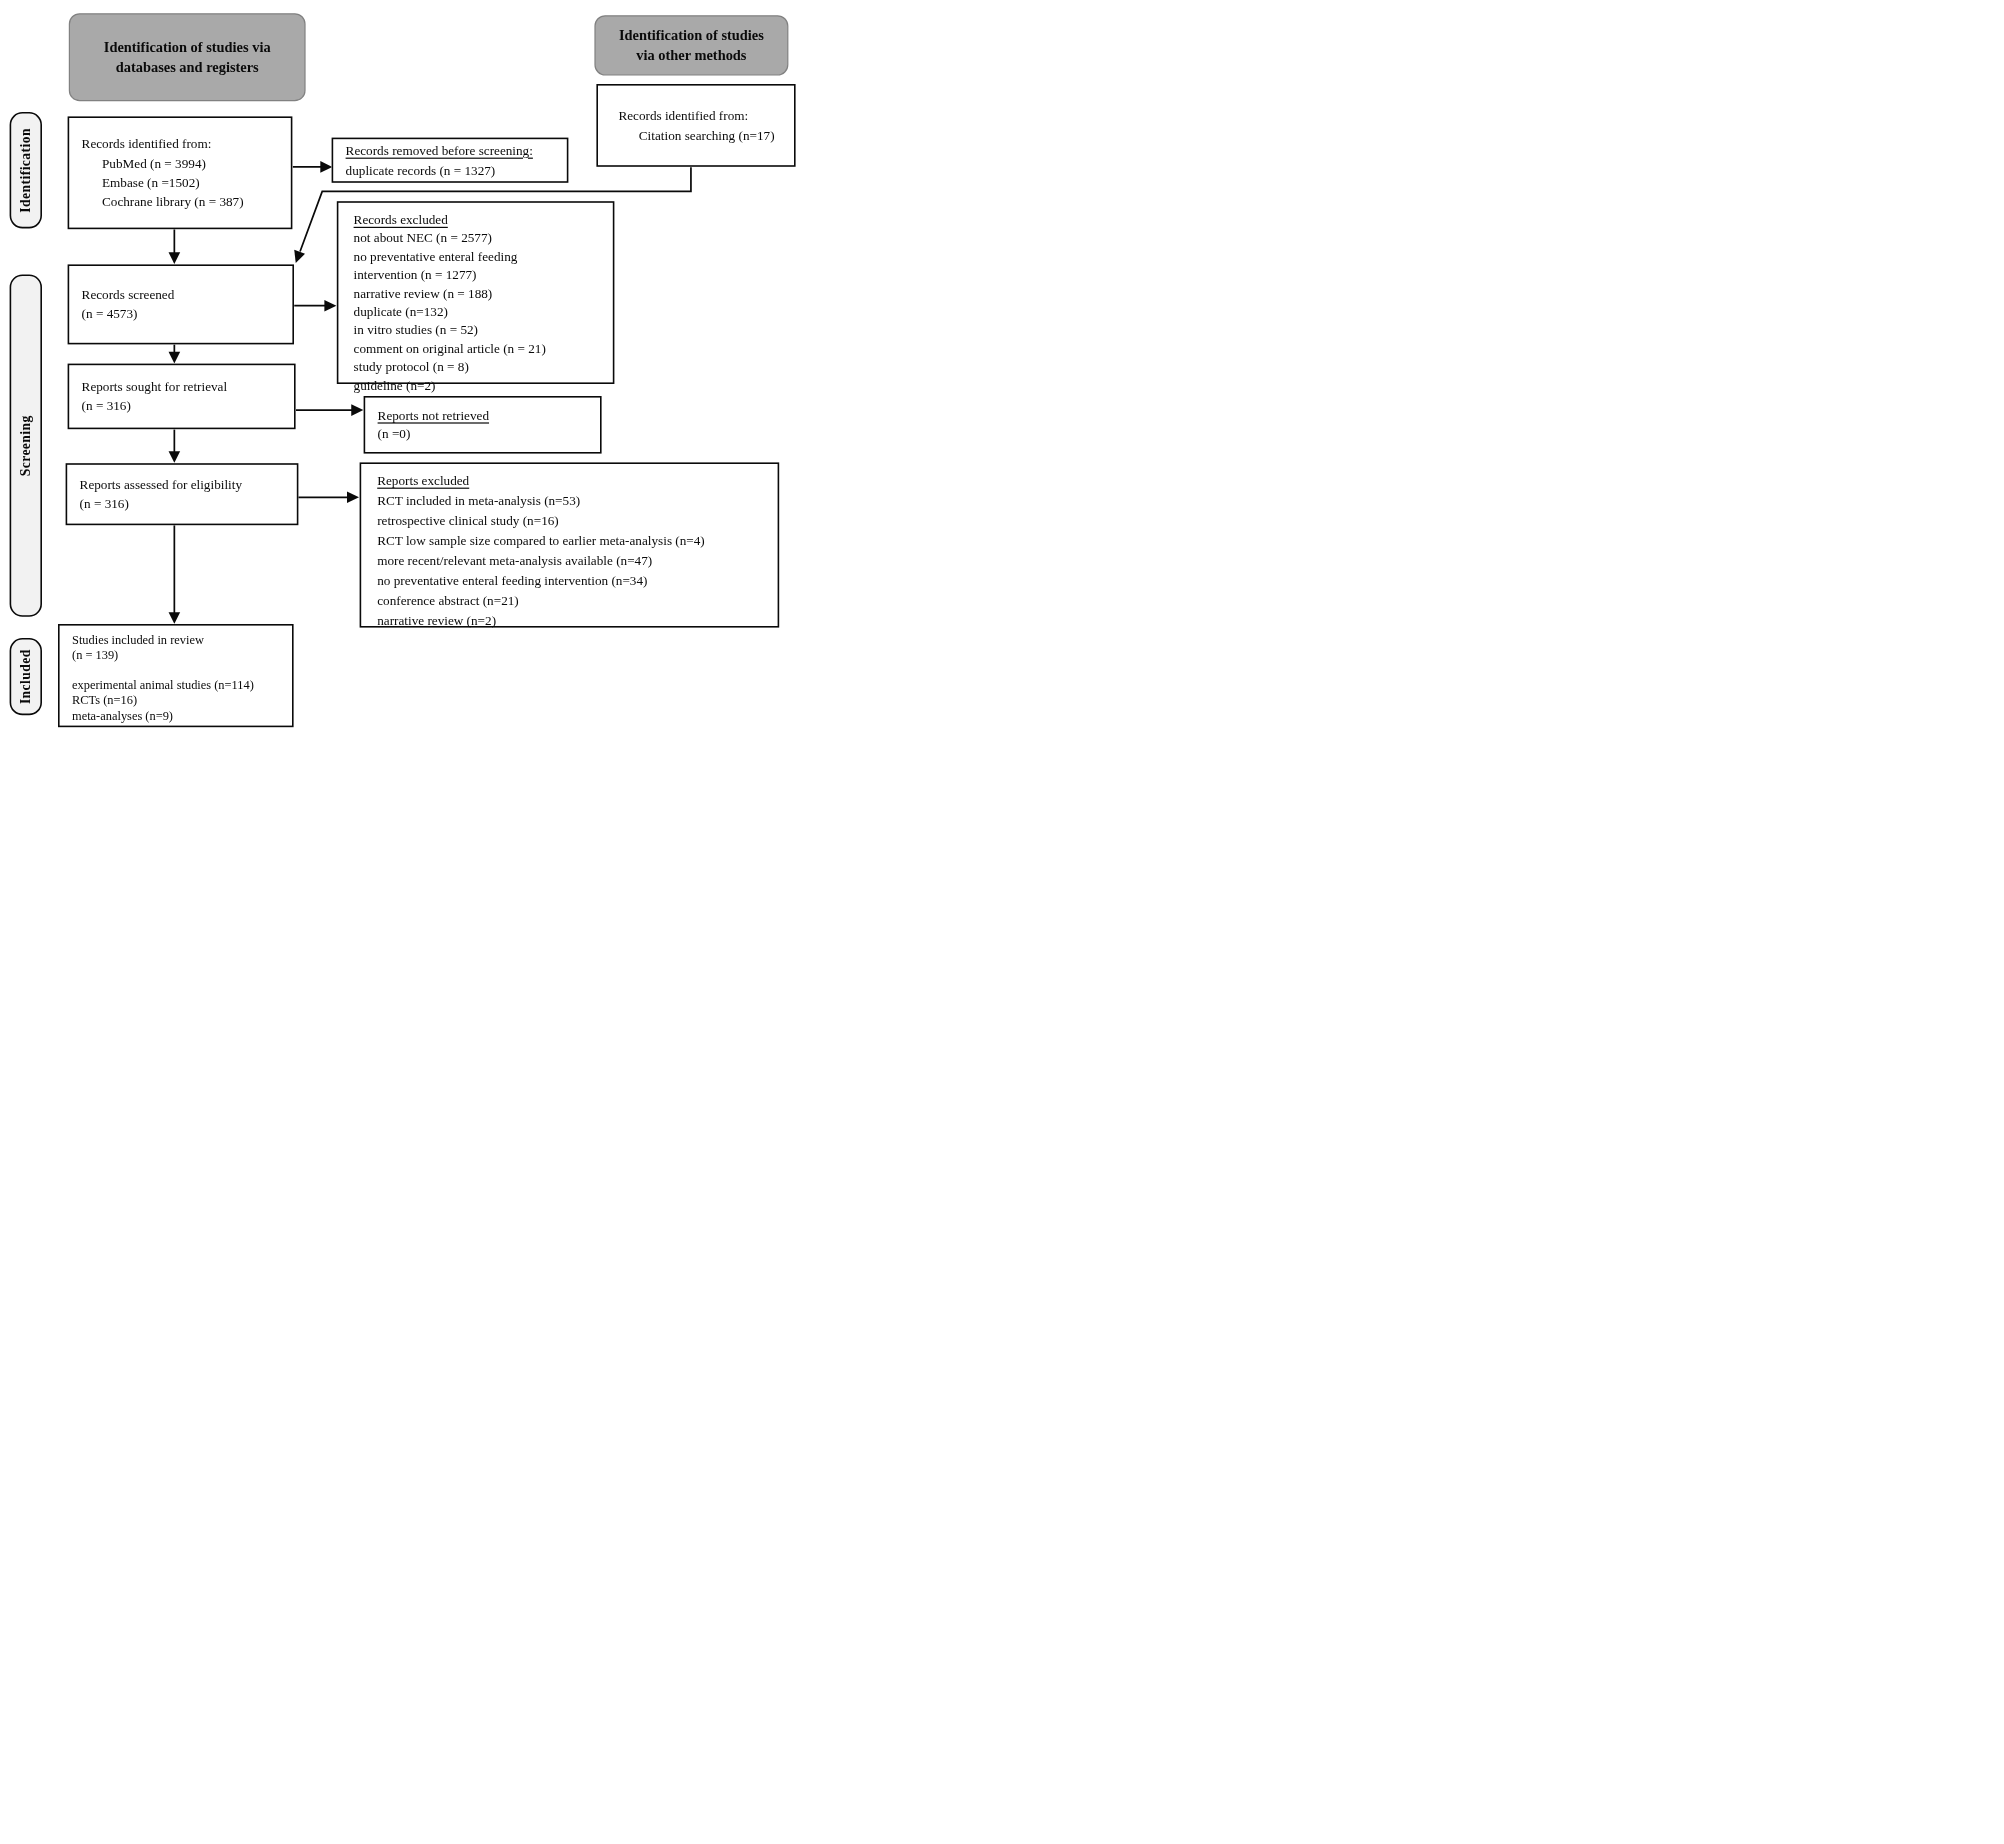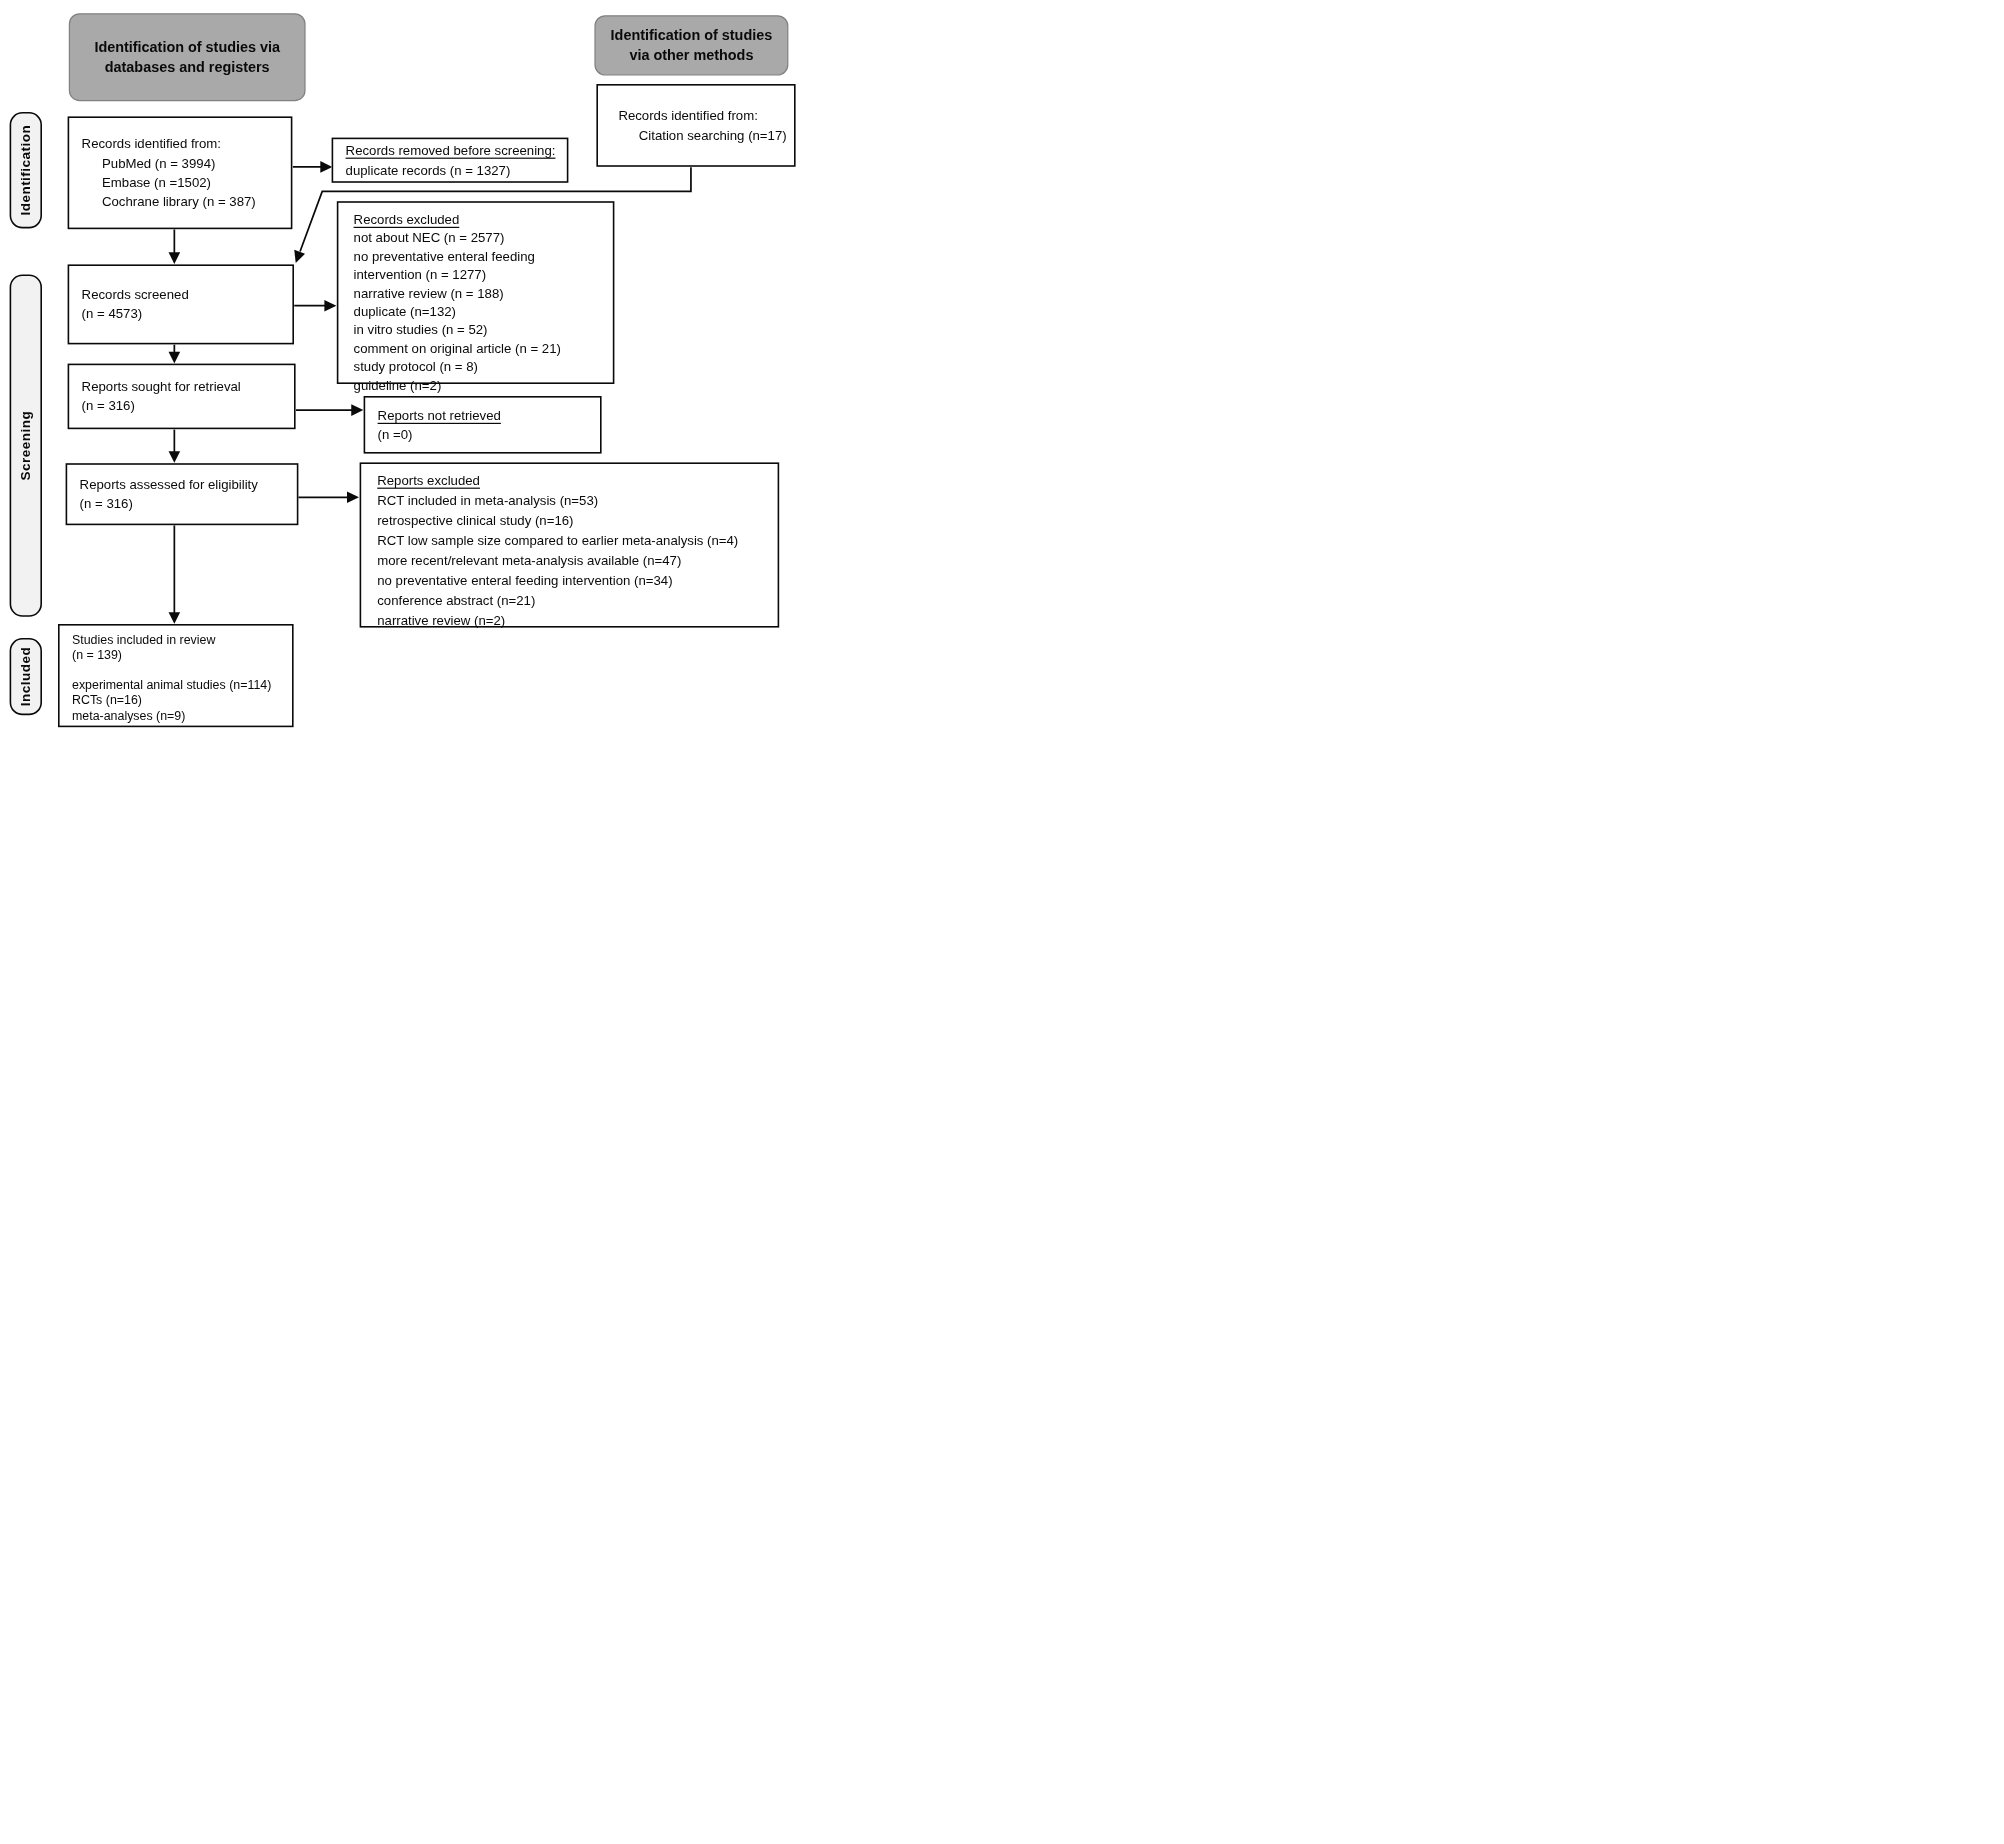--- a/index.html
+++ b/index.html
@@ -1,18 +1,18 @@
 <!DOCTYPE html>
 <html style="font-size:8.6px"><head>
 <meta charset="utf-8">
 <style>
   html,body{margin:0;padding:0;background:#ffffff;}
   .viewport{
     width:802px;height:738px;overflow:hidden;position:relative;
-    font-family:Liberation Sans, sans-serif;
+    font-family:Liberation Serif, serif;
   }
   .canvas{
     position:absolute;left:0;top:0;width:2005px;height:1845px;
     background:#ffffff;transform:scale(0.4);transform-origin:0 0;
   }
   .connectors{position:absolute;left:0;top:0;}
 
   
   .gbox{
     position:absolute;box-sizing:border-box;

